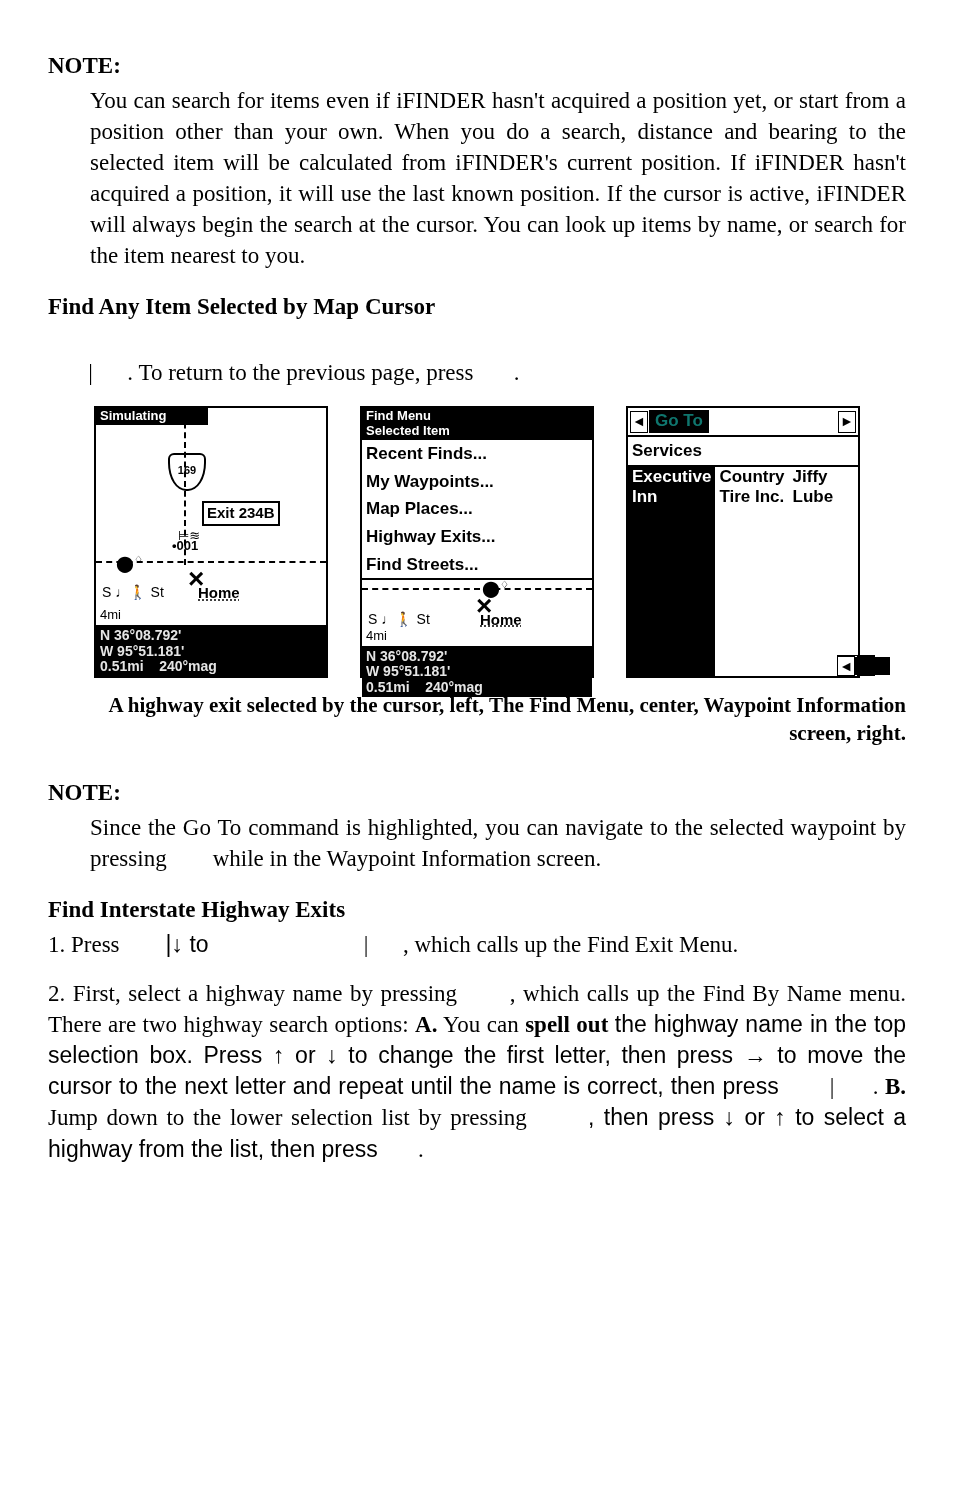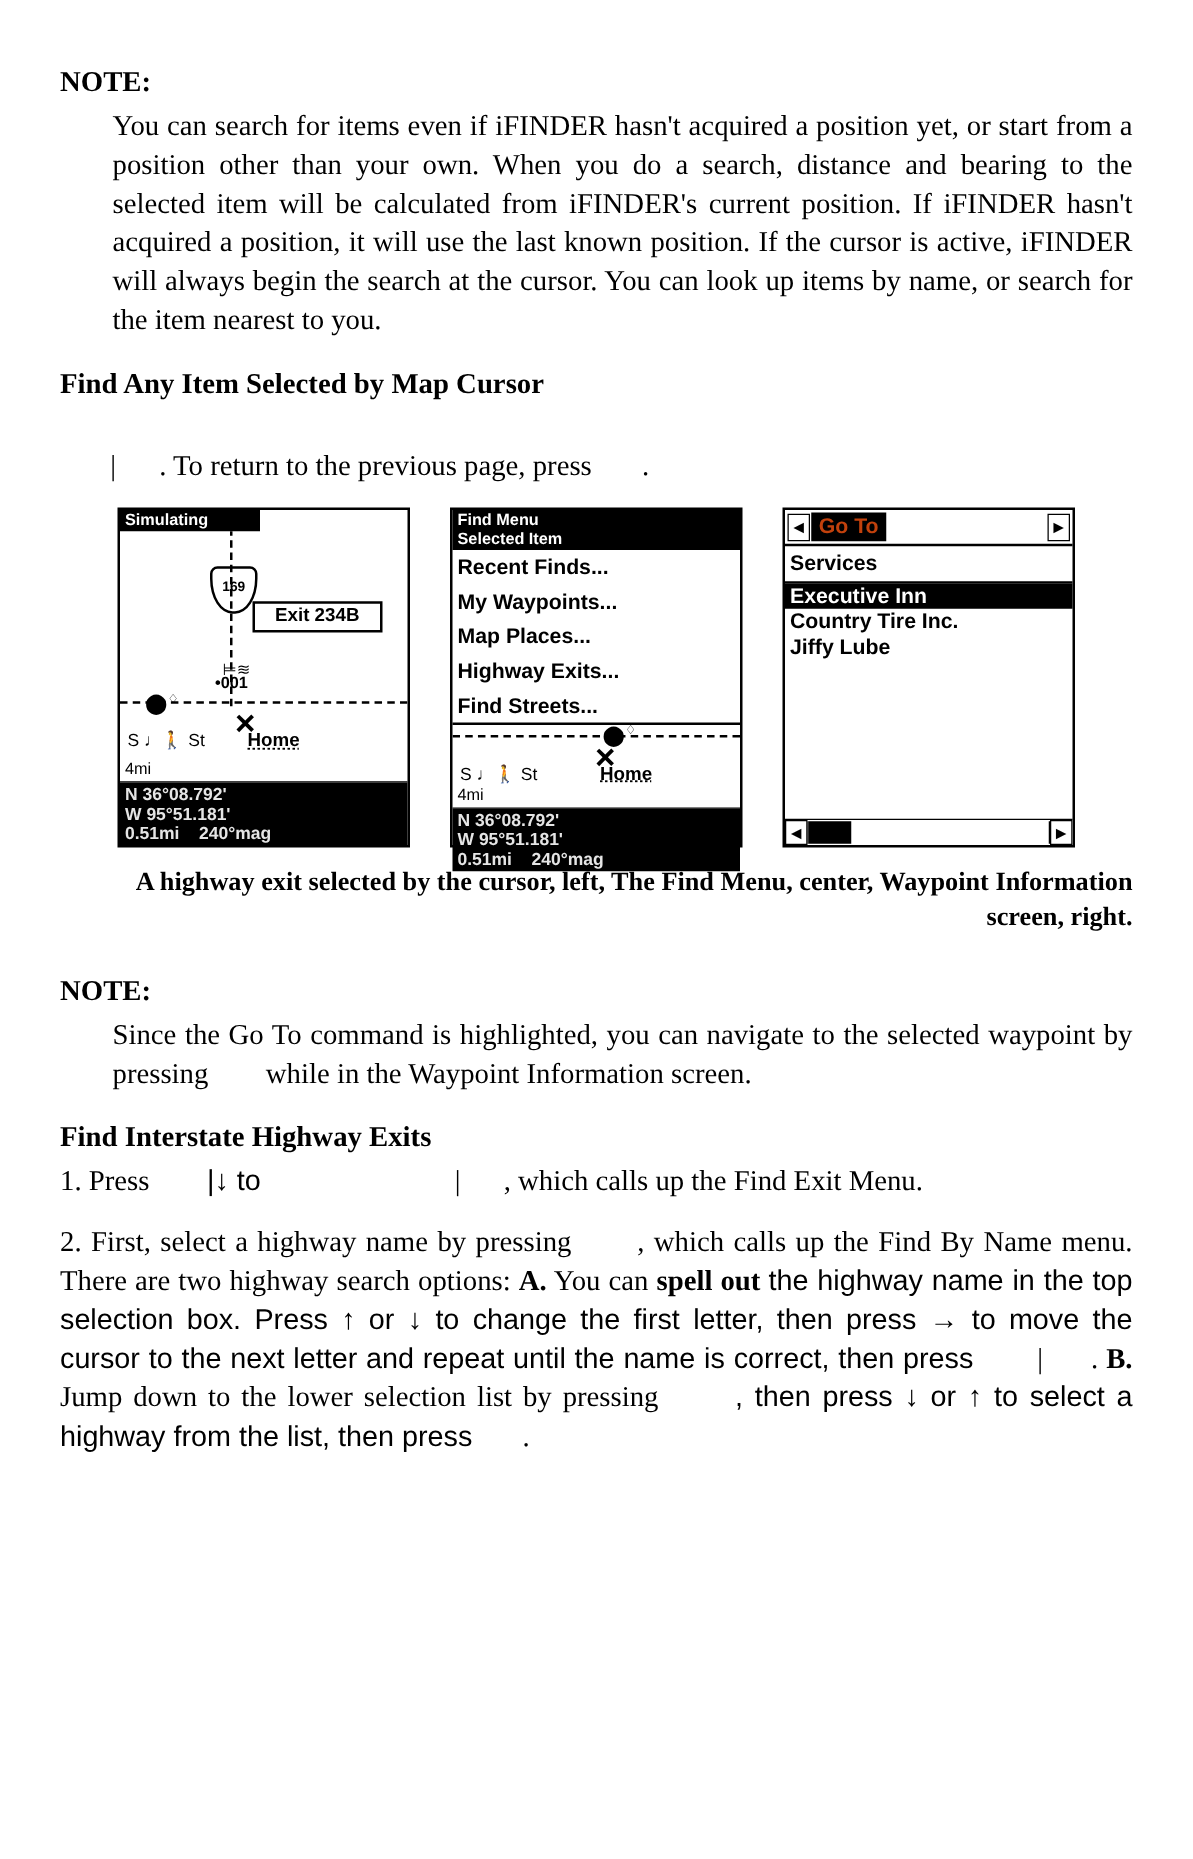--- a/index.html
+++ b/index.html
@@ -84,26 +84,26 @@
     border-top-right-radius: 6px 6px;
     border-bottom-left-radius: 18px 28px;
     border-bottom-right-radius: 18px 28px;
     font-size: 11px;
     text-align: center;
     line-height: 30px;
     font-weight: bold;
   }
   .exit-box {
     position: absolute;
-    top: 56px;
+    top: 76px;
     left: 106px;
     border: 2px solid #000;
     font-size: 15px;
     font-weight: bold;
-    padding: 0 16px;
+    padding: 0 3px;
     background: #fff;
   }
   .waves {
     position: absolute;
     top: 102px;
     left: 82px;
     font-size: 13px;
   }
   .zoom {
     position: absolute;
@@ -172,34 +172,34 @@
     height: 20px;
     background: #fff;
     border: 1px solid #000;
     font-size: 14px;
     line-height: 18px;
     text-align: center;
     font-weight: bold;
   }
   .goto-chip {
     background: #000;
-    color: #c2410c;
+    color: #0f766e;
     font-weight: bold;
     font-size: 17px;
     padding: 0 6px;
     margin-left: 1px;
   }
   .list-box {
     flex: 1;
     padding: 0;
     font-size: 17px;
     font-weight: bold;
     line-height: 1.2;
     display: flex;
-    flex-direction: column;
+    flex-direction: row;
   }
   .list-item {
     padding: 0 4px;
   }
   .list-item.sel {
     background: #000;
     color: #fff;
   }
   .hscroll {
     display: flex;

